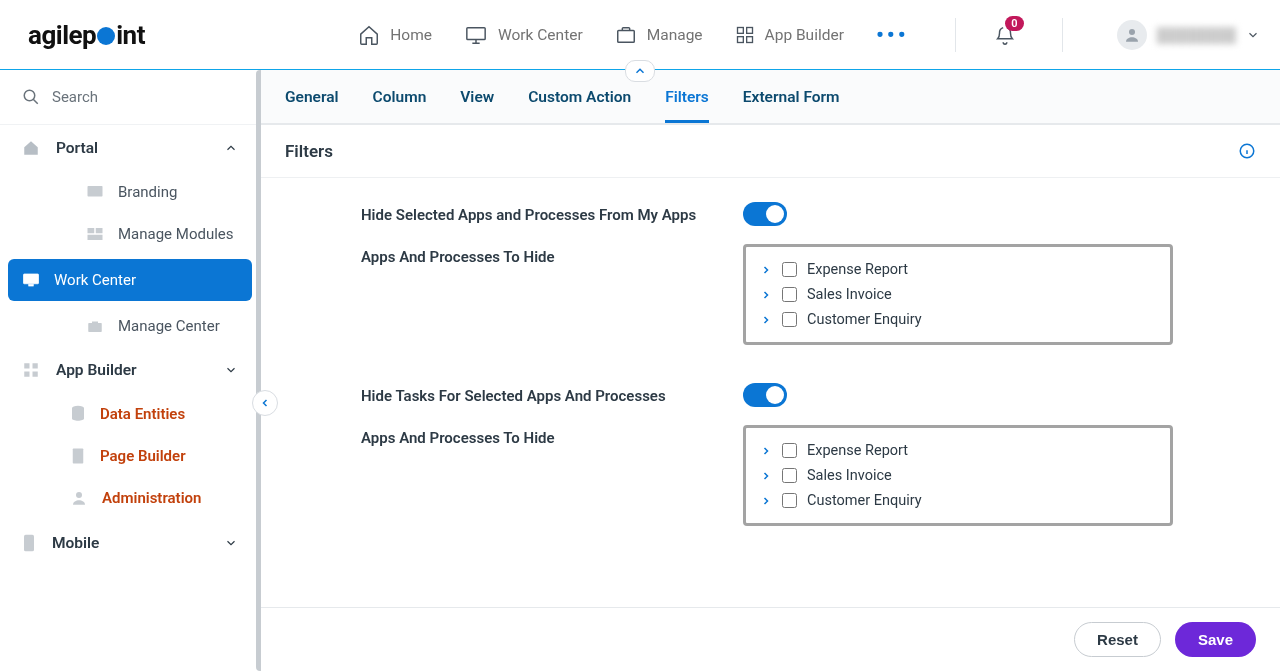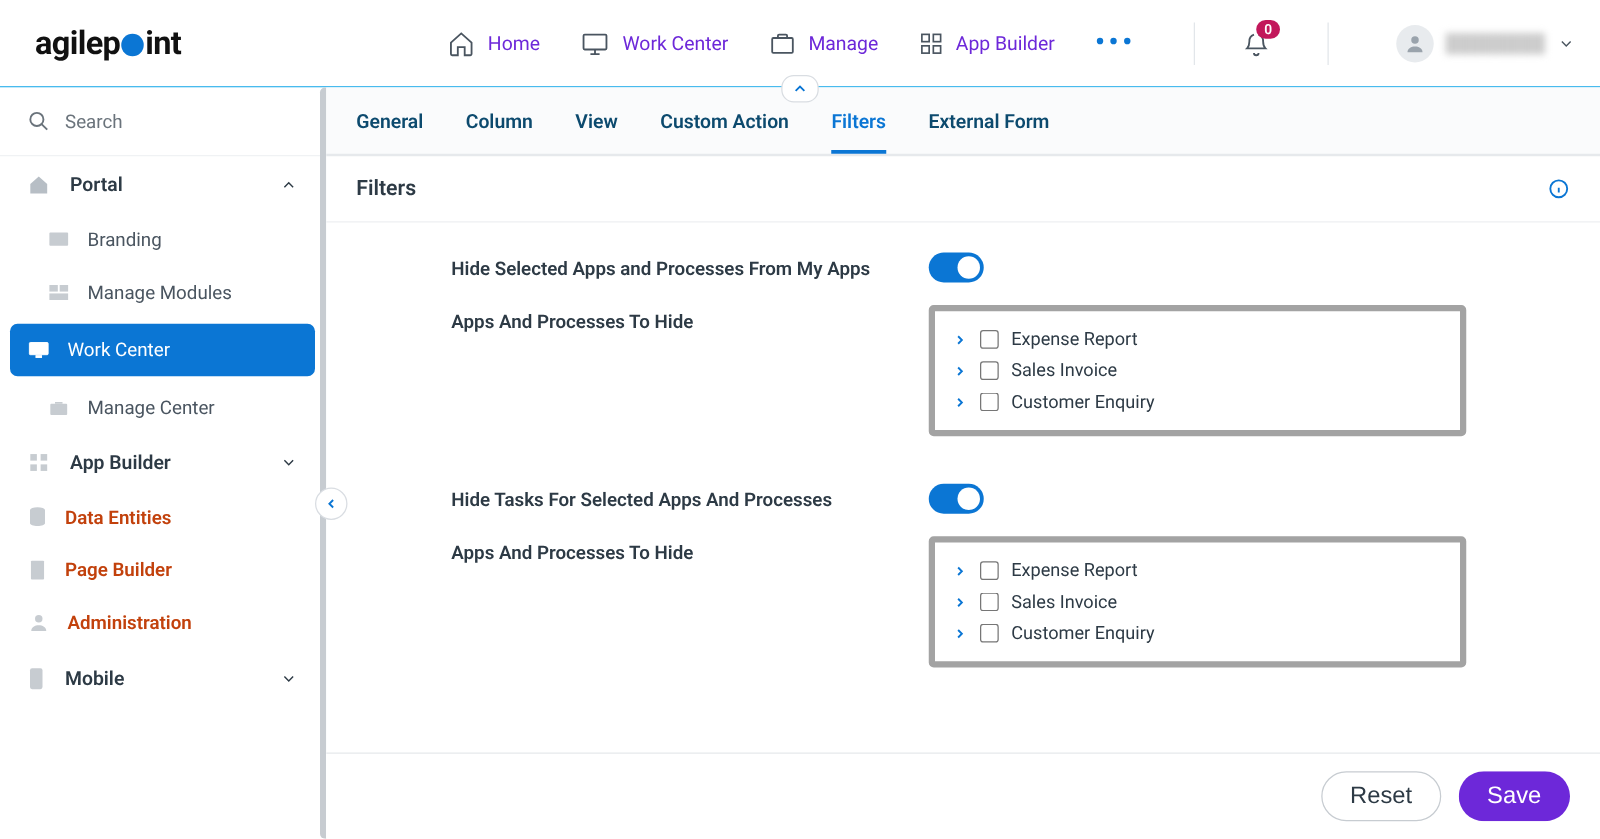--- a/index.html
+++ b/index.html
@@ -3,21 +3,21 @@
 <meta charset="utf-8">
 <style>
   * { box-sizing: border-box; margin: 0; padding: 0; }
   body { font-family: -apple-system, BlinkMacSystemFont, "Segoe UI", Roboto, Arial, sans-serif; font-size: 14px; color: #333; background: #fff; width: 1280px; height: 671px; overflow: hidden; }
   
   
   .topnav { height: 70px; display: flex; align-items: center; padding: 0 20px 0 28px; border-bottom: 1px solid #0ea5e9; position: relative; }
   .logo { font-size: 26px; font-weight: 700; letter-spacing: -0.5px; color: #111; display: flex; align-items: center; }
   .logo .dot { display: inline-block; width: 18px; height: 18px; border-radius: 50%; background: #0b76d4; margin: 0 1px; position:relative; top:1px;}
   .nav-items { display: flex; align-items: center; gap: 32px; margin-left: auto; }
-  .nav-item { display: flex; align-items: center; gap: 10px; color: #6d28d9; font-size: 15.5px; cursor: pointer; }
+  .nav-item { display: flex; align-items: center; gap: 10px; color: #737373; font-size: 15.5px; cursor: pointer; }
   .nav-item svg { flex-shrink: 0; }
   .nav-more { color: #0b76d4; font-size: 22px; letter-spacing: 3px; font-weight: bold; cursor: pointer; }
   .nav-sep { width: 1px; height: 34px; background: #e2e6ea; margin: 0 6px 0 14px; }
   .bell-wrap { position: relative; cursor: pointer; }
   .bell-badge { position: absolute; top: -8px; right: -8px; background: #c2185b; color: #fff; font-size: 11px; font-weight: 600; border-radius: 10px; padding: 1px 6px; }
   .user-wrap { display: flex; align-items: center; gap: 10px; margin-left: 16px; cursor: pointer; }
   .avatar { width: 30px; height: 30px; border-radius: 50%; background: #e8ebee; display: flex; align-items: center; justify-content: center; color: #9aa3ac; }
   .user-name { color: #ccc; filter: blur(3px); font-size:14px; }
   
   
@@ -25,21 +25,21 @@
   
   
   .body { display: flex; height: calc(671px - 70px); position: relative; }
   
   
   .sidebar { width: 261px; border-right: 1px solid #e6e9ec; position: relative; background:#fff; }
   .sidebar-scroll { position:absolute; right:-4px; top:0; bottom:0; width:8px; background:#c7ccd1; border-radius:4px; }
   .search-row { display:flex; align-items:center; gap:12px; padding: 18px 22px; color:#6a737b; font-size:15px; border-bottom:1px solid #f0f2f4;}
   .side-head { display:flex; align-items:center; gap:16px; padding: 14px 22px; font-size:15.5px; font-weight:600; color:#2d3a45; cursor:pointer;text-align:center; }
   .side-head .spacer { margin-left:auto; }
-  .side-item { display:flex; align-items:center; gap:14px; padding: 12px 22px 12px 38px; font-size:15px; color:#4a5560; cursor:pointer; }
+  .side-item { display:flex; align-items:center; gap:14px; padding: 12px 22px 12px 38px; font-size:15px; color:#4a5560; cursor:pointer;margin-left:48px; }
   .side-item.active { background:#0b76d4; color:#fff; border-radius:6px; margin: 4px 8px; padding-left: 14px; }
   .side-item.active svg path, .side-item.active svg rect { stroke:#fff; fill:#fff;}
   .side-icon { color:#b7bec5; display:flex; }
   .side-item.bold { font-weight:600; color:#c2410c; }
   
   .collapse-left { position:absolute; left: 252px; top: 320px; width:26px; height:26px; background:#fff; border:1px solid #d9dde2; border-radius:50%; display:flex; align-items:center; justify-content:center; color:#0b76d4; cursor:pointer; z-index:4;}
   
   
   .main { flex:1; display:flex; flex-direction:column; background:#fafbfc; position:relative;}
   .tabs { display:flex; gap:34px; padding: 18px 24px 0 24px; border-bottom:1px solid #e6e9ec; background:#fafbfc;}
@@ -51,27 +51,27 @@
   .info-icon { margin-left:auto; color:#0b76d4; cursor:pointer; }
   
   .form-area { padding: 24px 24px 24px 100px; flex:1; overflow:auto;}
   .form-row { display:flex; align-items:flex-start; margin-bottom: 18px; }
   .form-label { width: 382px; font-size:15px; font-weight:600; color:#2d3a45; padding-top:4px;}
   .form-control { flex:1; }
   
   .toggle { width:44px; height:24px; background:#0b76d4; border-radius:12px; position:relative; cursor:pointer; }
   .toggle .knob { position:absolute; right:3px; top:3px; width:18px; height:18px; background:#fff; border-radius:50%; }
   
-  .listbox { border:5px solid #a3a3a3; border-radius:4px; padding: 10px 14px; width: 430px; }
+  .listbox { border:3px solid #a3a3a3; border-radius:4px; padding: 10px 14px; width: 430px; }
   .list-item { display:flex; align-items:center; gap:10px; padding:4px 0; font-size:14.5px; color:#2d3a45; }
   .list-item .chev { color:#0b76d4; cursor:pointer; }
   .list-item input[type=checkbox]{ width:15px; height:15px; cursor:pointer;}
   
   .footer { border-top:1px solid #e6e9ec; padding: 14px 24px; display:flex; justify-content:flex-end; gap:14px; background:#fff;}
-  .btn { padding: 8px 22px; border-radius:20px; font-size:19px; font-weight:400; cursor:pointer; border:1px solid transparent;}
+  .btn { padding: 8px 22px; border-radius:20px; font-size:15px; font-weight:700; cursor:pointer; border:1px solid transparent;}
   .btn-outline { background:#fff; border-color:#c7ccd1; color:#2d3a45;}
   .btn-primary { background:#6d28d9; color:#fff;}
   
   svg { display:block; }
 </style>
 </head>
 <body>
 
 <div class="topnav">
   <div class="logo">

